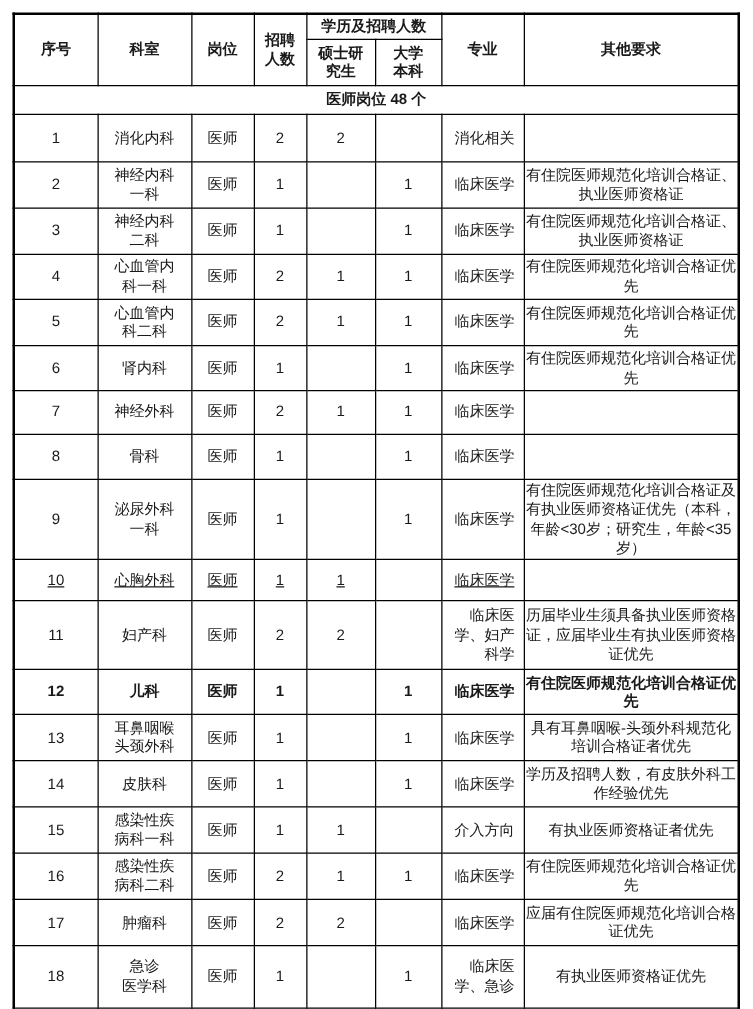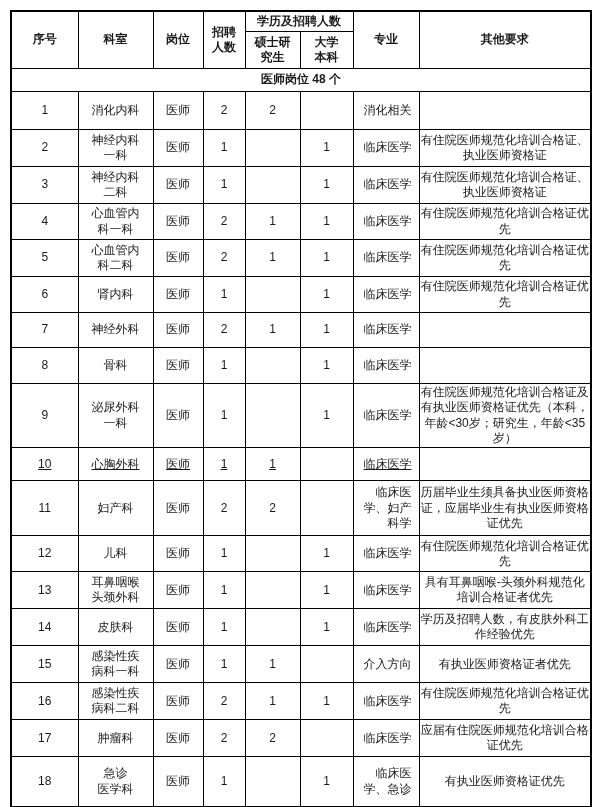--- a/index.html
+++ b/index.html
@@ -183,21 +183,21 @@
         <tr style="height: 55px;">
     <td>11</td>
     <td class="pre">妇产科</td>
     <td>医师</td>
     <td>2</td>
     <td>2</td>
     <td></td>
     <td class="c-major">临床医学、妇产科学</td>
     <td class="c-req">历届毕业生须具备执业医师资格证，应届毕业生有执业医师资格证优先</td>
   </tr>
-        <tr style="height: 36px;">
+        <tr style="height: 36px; font-weight: bold;">
     <td>12</td>
     <td class="pre">儿科</td>
     <td>医师</td>
     <td>1</td>
     <td></td>
     <td>1</td>
     <td class="c-major">临床医学</td>
     <td class="c-req">有住院医师规范化培训合格证优先</td>
   </tr>
         <tr style="height: 37px; padding-left: 32px;">

